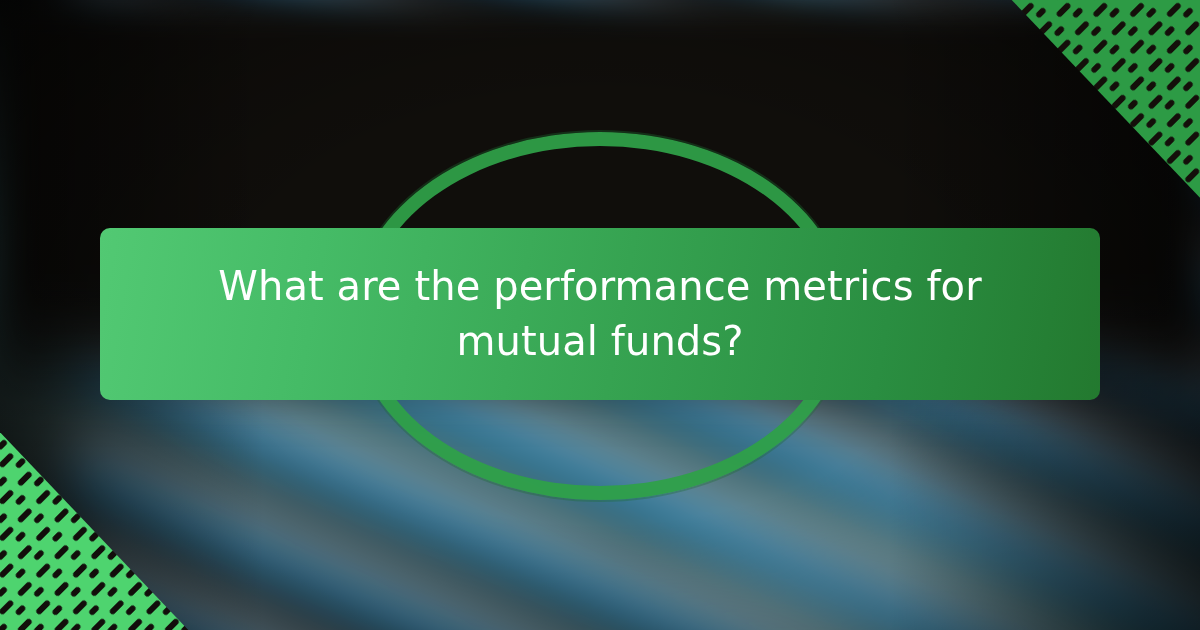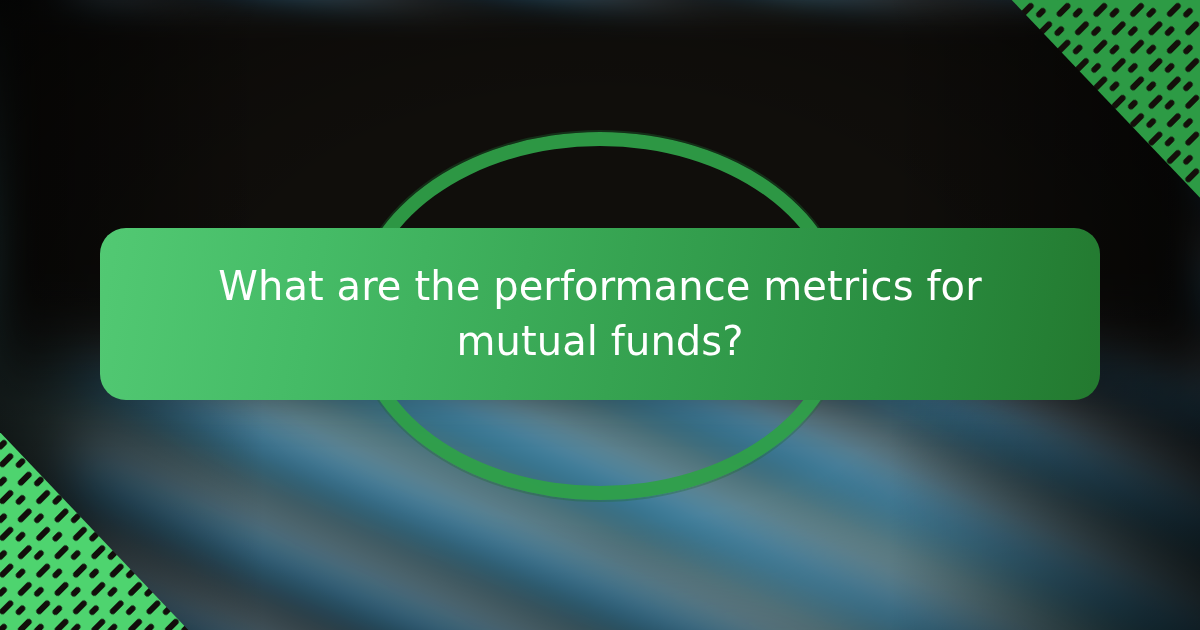--- a/index.html
+++ b/index.html
@@ -103,21 +103,21 @@
   .corner.tr { right: -6px; top: -6px; }
   .corner.bl { left: -6px; bottom: -6px; }
 
   
   .banner {
     position: absolute;
     left: 100px;
     top: 228px;
     width: 1000px;
     height: 172px;
-    border-radius: 26px;
+    border-radius: 10px;
     display: flex;
     align-items: center;
     justify-content: center;
     padding: 0 54px;
     box-sizing: border-box;
     background: linear-gradient(100deg, #52c973 0%, #45bb66 22%, #36a351 52%, #2a8e41 78%, #23792f 100%);
   }
 
   .banner-text {
     margin: 0;

